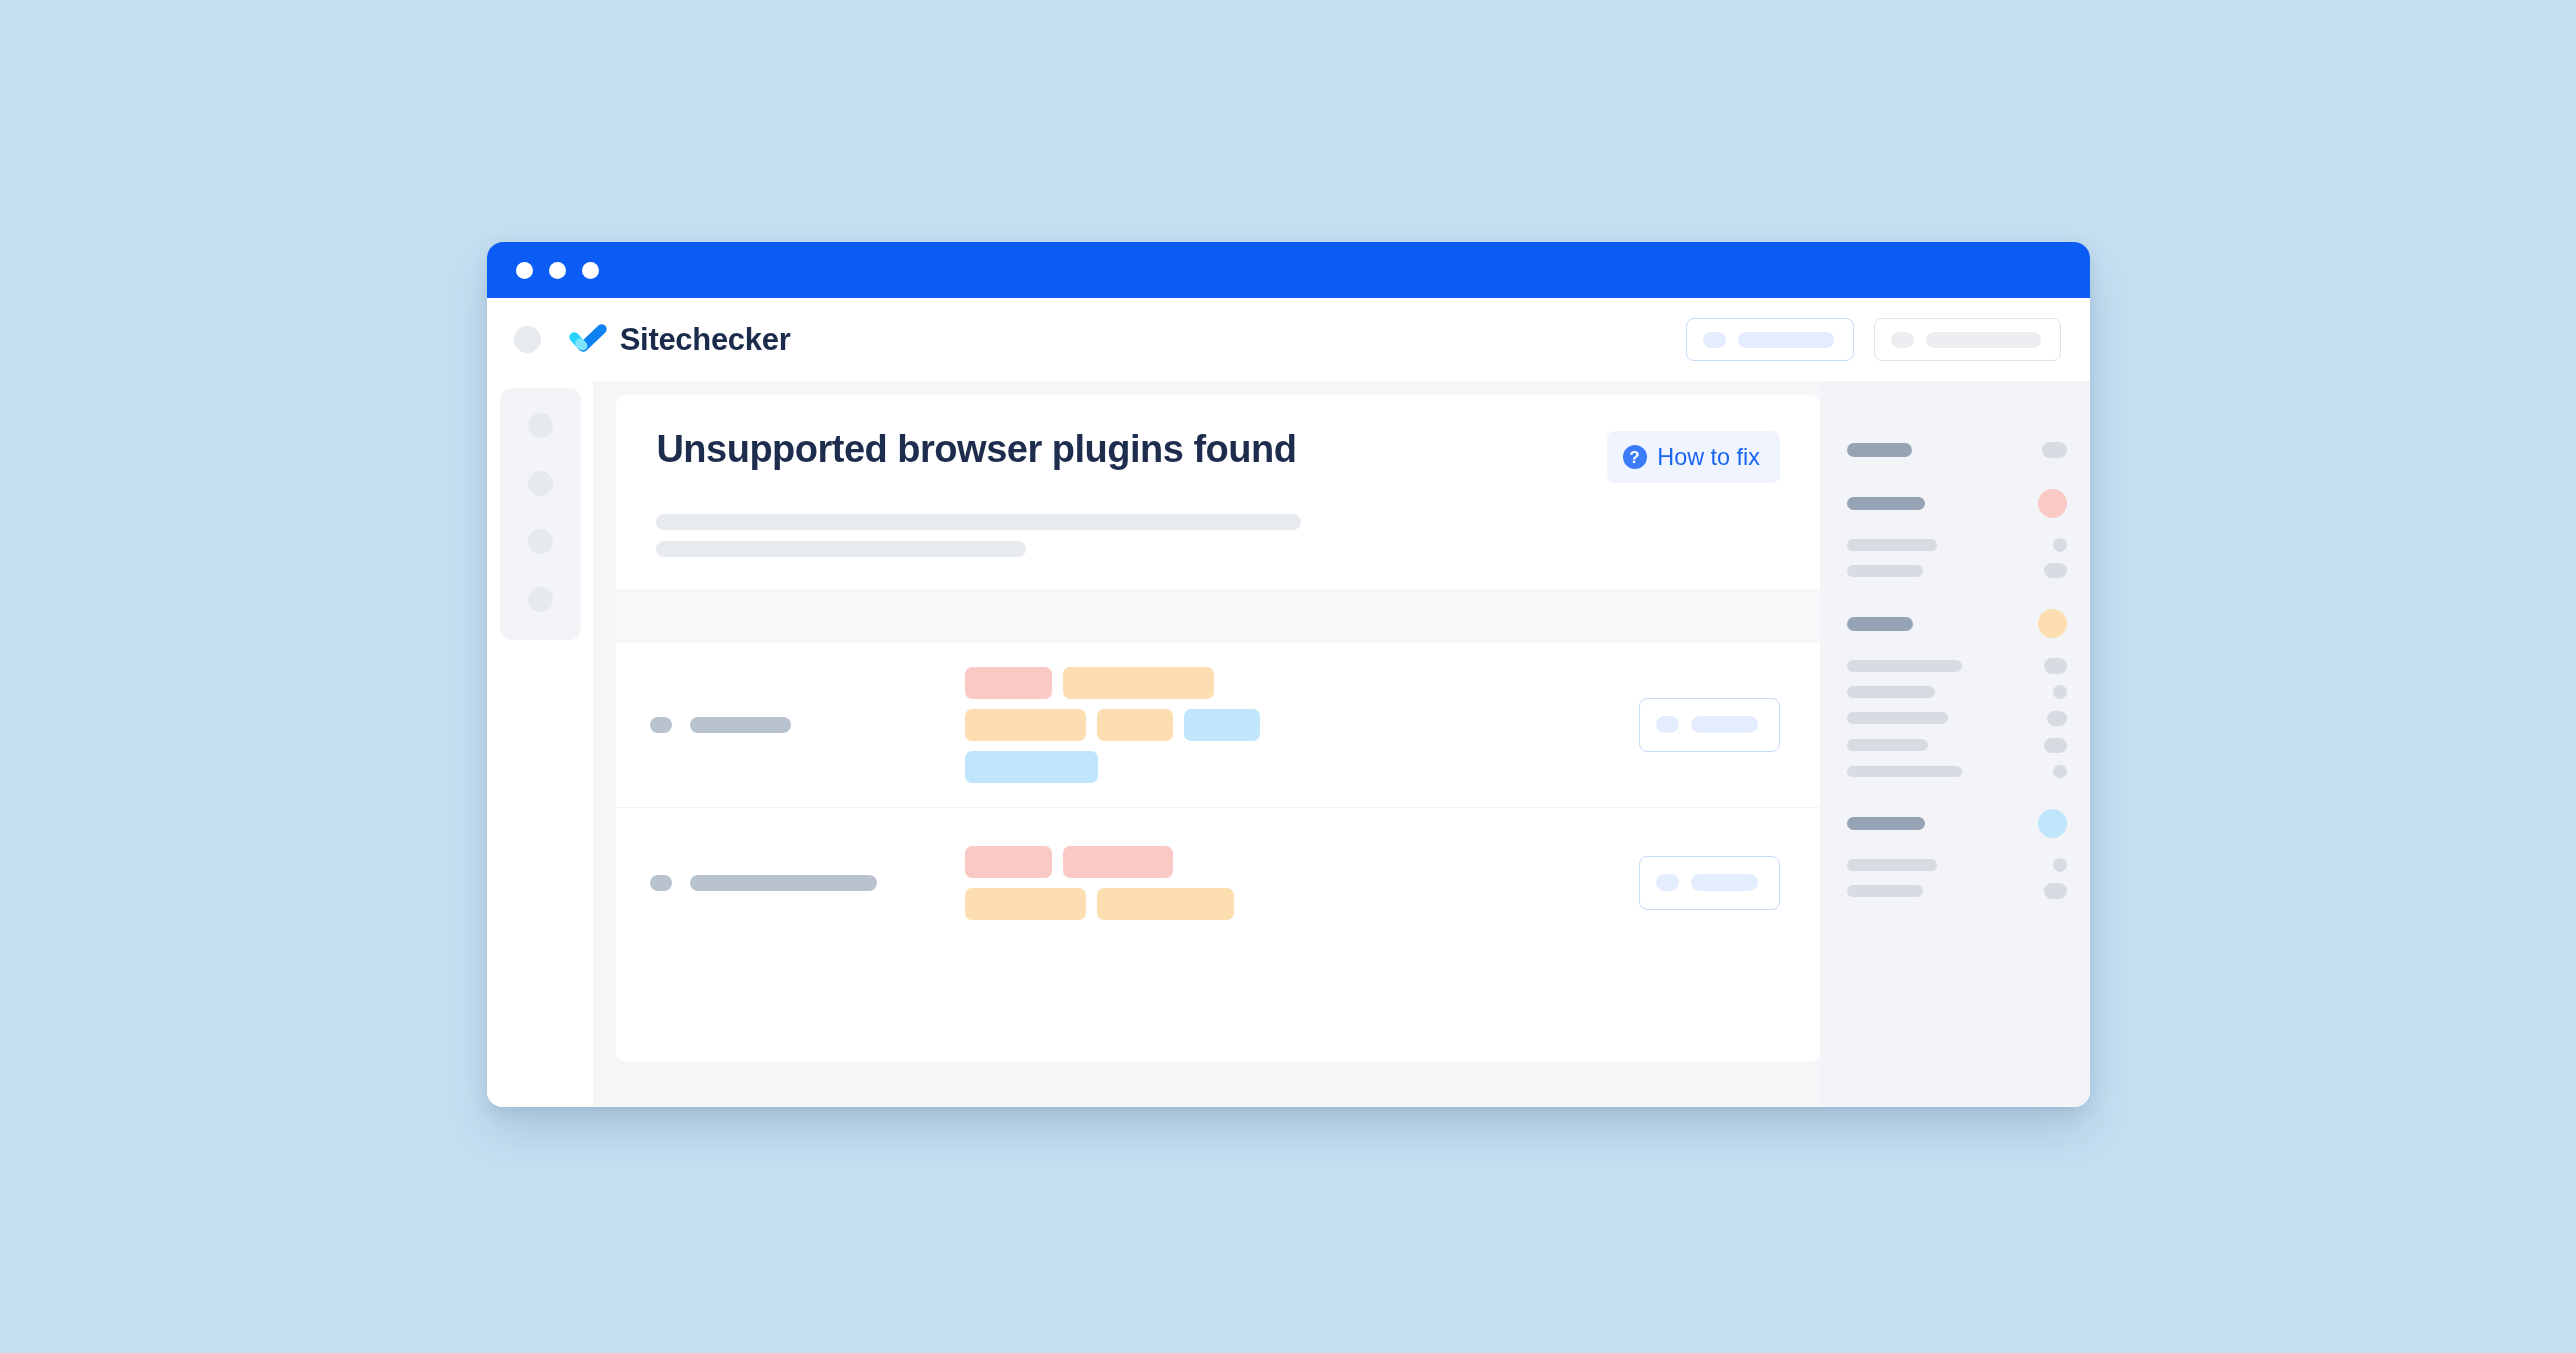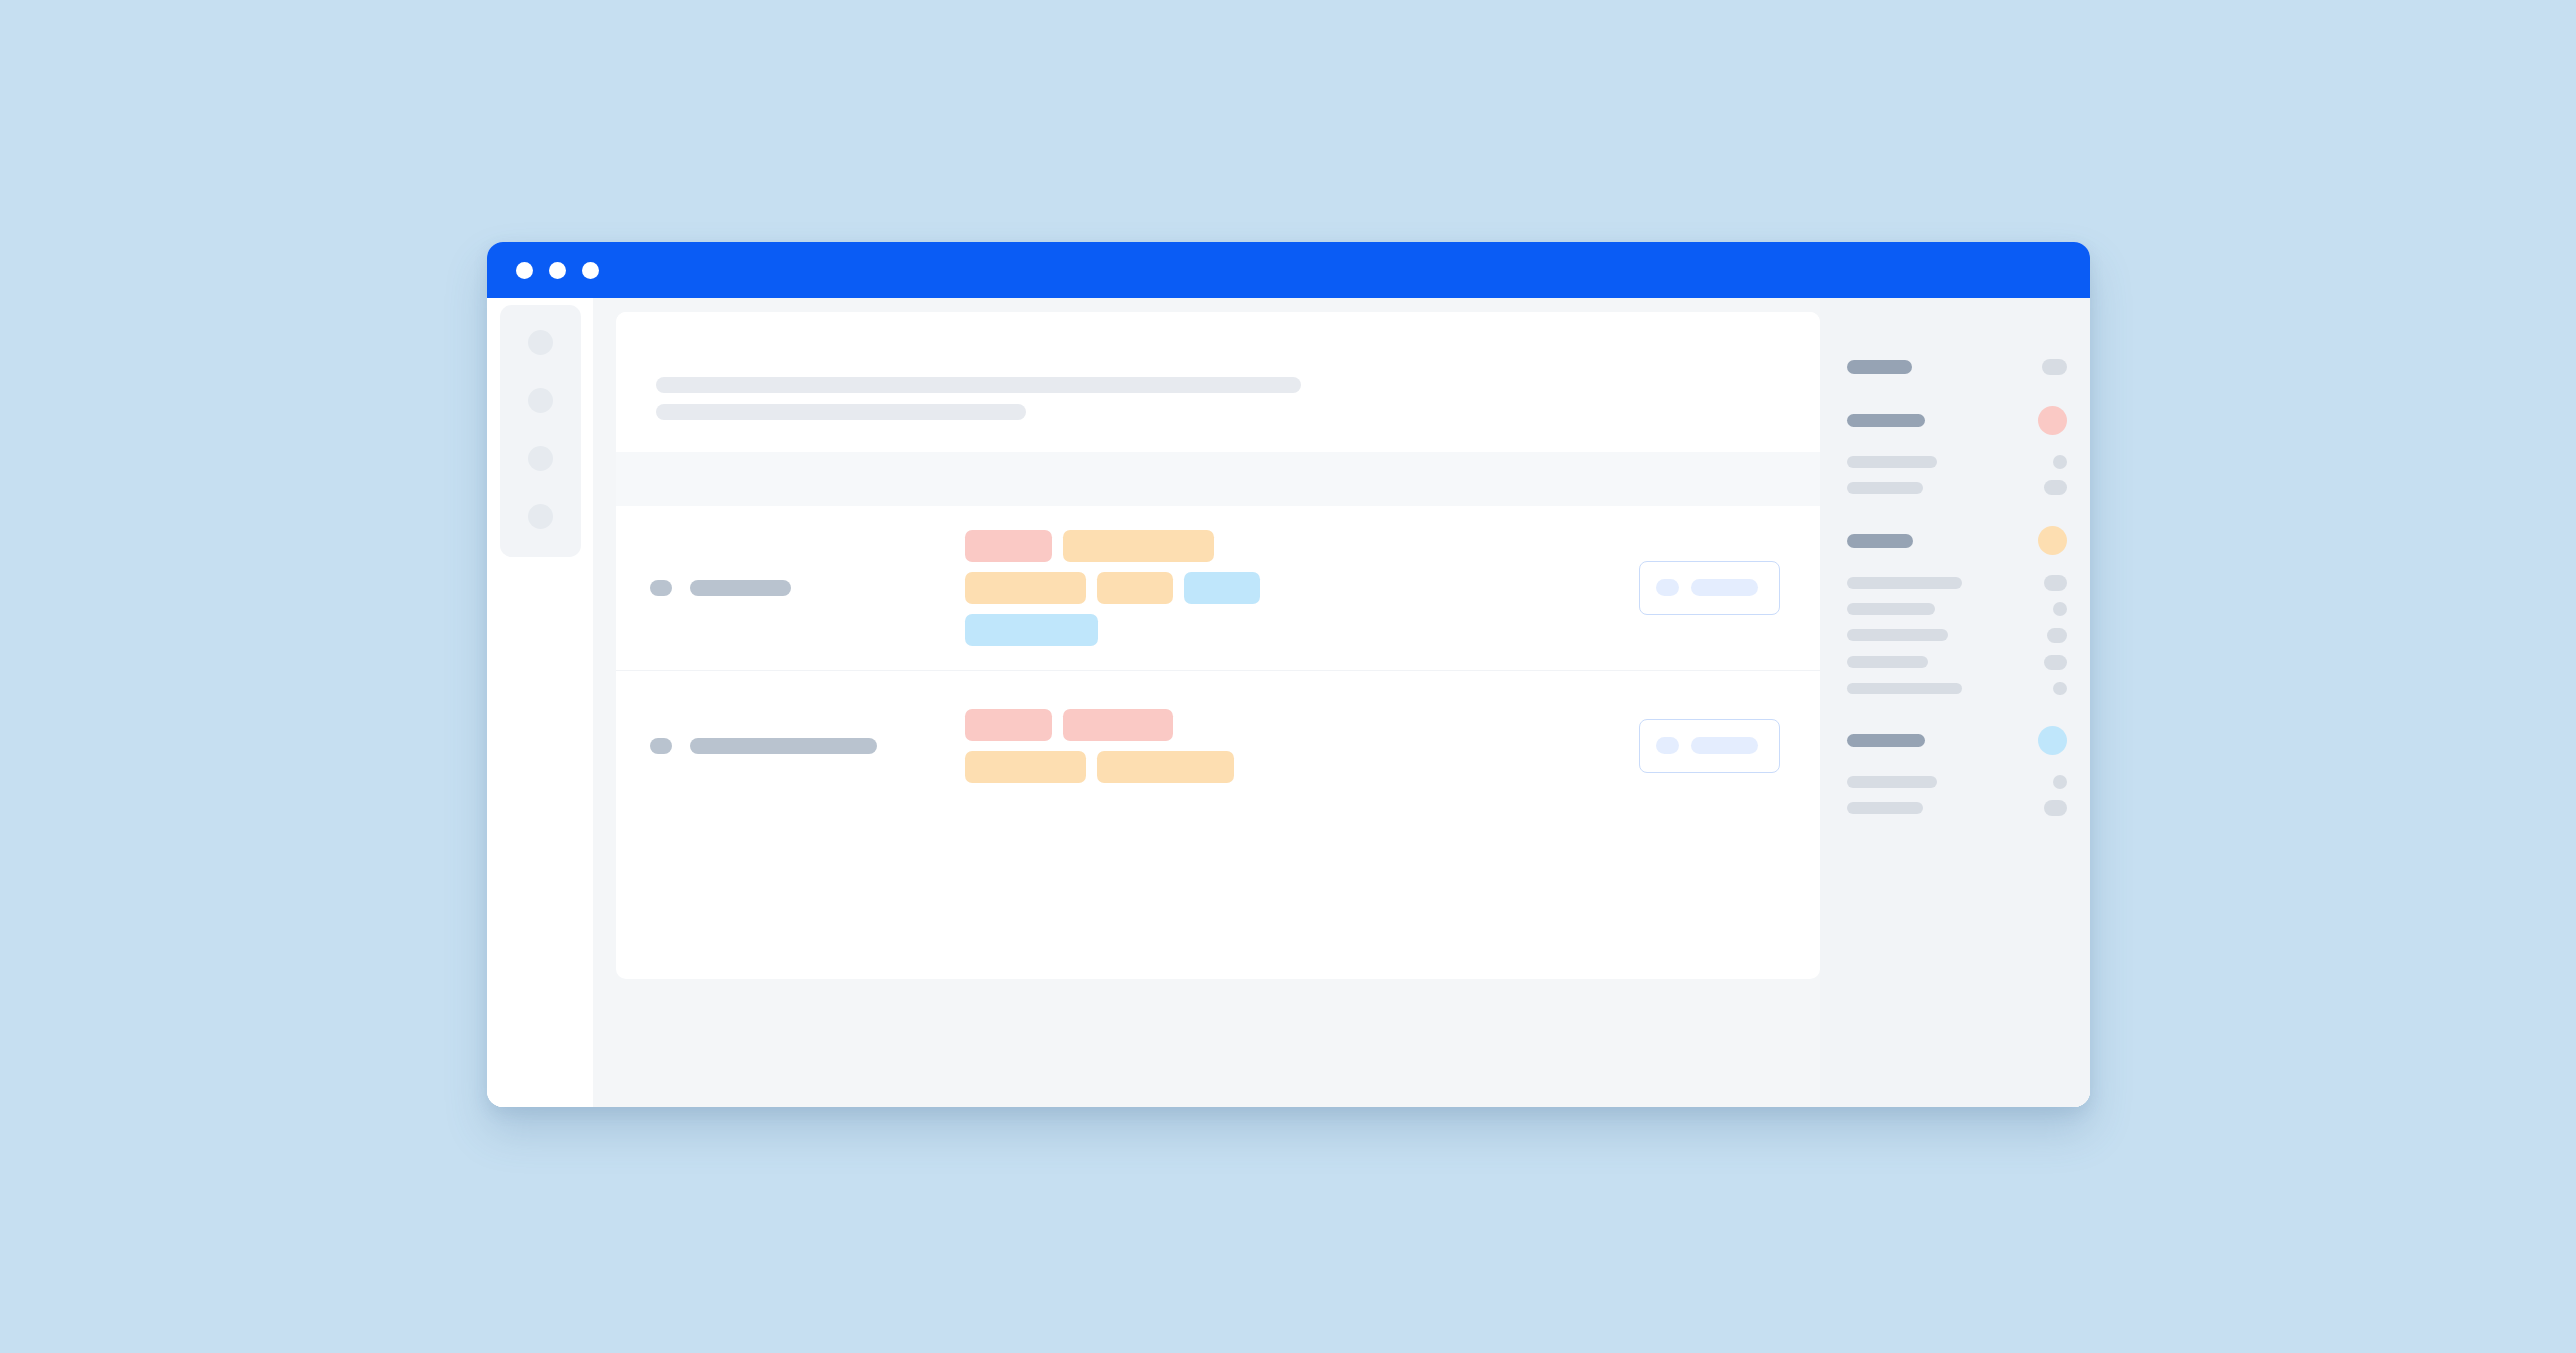--- a/index.html
+++ b/index.html
@@ -294,37 +294,71 @@
 <body>
 
 <div class="window">
 
   <div class="titlebar">
     <span class="dot"></span>
     <span class="dot"></span>
     <span class="dot"></span>
   </div>
 
+  <div class="appheader">
+    <span class="hamburger-dot"></span>
+
+    <div class="brand">
+      <span>
+        <svg width="40" height="32" viewBox="0 0 44 36" xmlns="http://www.w3.org/2000/svg">
+          <g stroke-linecap="round" stroke-width="11" fill="none">
+            <path d="M6.5 17 L15.5 27" stroke="#2ad2ff"></path>
+            <path d="M37.5 8 L16.5 28" stroke="#0c82f0"></path>
+            <path d="M13.2 24 L15.8 26.6" stroke="#7fe4fb"></path>
+          </g>
+        </svg>
+      </span>
+      <span class="brand-name">Sitechecker</span>
+    </div>
+
+    <span class="header-spacer"></span>
+
+    <div class="hdr-btn primary">
+      <span class="sk-dot"></span>
+      <span class="sk-bar"></span>
+    </div>
+    <div class="hdr-btn secondary">
+      <span class="sk-dot"></span>
+      <span class="sk-bar"></span>
+    </div>
+  </div>
 
   <div class="wbody">
 
     <div class="leftrail">
       <div class="rail-panel" id="rail">
           <span class="rail-dot"></span>
           <span class="rail-dot"></span>
           <span class="rail-dot"></span>
           <span class="rail-dot"></span>
         </div>
     </div>
 
     <div class="mainarea">
       <div class="maininner">
         <div class="card">
 
           <div class="card-head">
+            <div class="card-head-top">
+              <div class="card-title">Unsupported browser plugins found</div>
+              <div class="howto">
+                <span class="q-icon">?</span>
+                <span class="howto-label">How to fix</span>
+              </div>
+            </div>
             <div class="desc-lines" id="desc">
                 <div class="desc-line l1" style="width: 645px;"></div>
                 <div class="desc-line l2" style="width: 370px;"></div>
               </div>
           </div>
 
           <div class="toolbar-strip"></div>
 
           <div id="rows">
               <div class="row r1">

